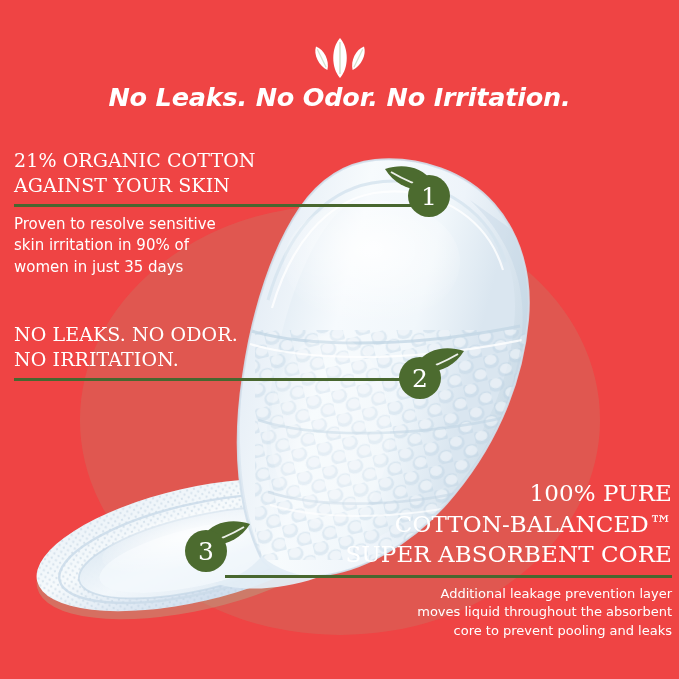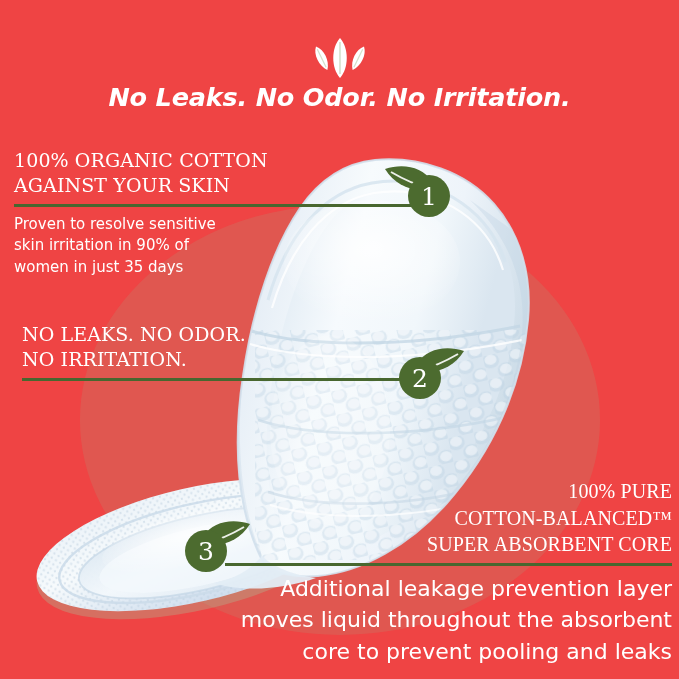--- a/index.html
+++ b/index.html
@@ -90,30 +90,30 @@
     white-space: pre-line;
   }
 
   
   #callout-1 { left: 14px; top: 148px; width: 398px; }
   #callout-1 .callout-heading { font-size: 19px; }
   #callout-1 .callout-rule { width: 398px; }
   #callout-1 .callout-body { width: 280px; }
 
   
-  #callout-2 { left: 22px; top: 322px; width: 410px; }
+  #callout-2 { left: 14px; top: 322px; width: 410px; }
   #callout-2 .callout-heading { font-size: 19px; }
   #callout-2 .callout-rule { width: 410px; }
   #callout-2 .callout-body { width: 300px; }
 
   
   #callout-3 { left: 225px; top: 478px; width: 447px; text-align: right; }
-  #callout-3 .callout-heading { font-size: 20px; font-family: Liberation Serif, serif; }
+  #callout-3 .callout-heading { font-size: 23px; }
   #callout-3 .callout-rule { width: 447px; }
-  #callout-3 .callout-body { font-size: 22px; }
+  #callout-3 .callout-body { font-size: 13px; }
 
   
   .badge {
     position: absolute;
     width: 74px;
     height: 58px;
   }
   .badge svg { display: block; overflow: visible; }
 
   #badge-1 { left: 383px; top: 163px; }
@@ -252,21 +252,21 @@
                C320 179, 345 163, 375 160 C420 156, 466 172, 494 204
                C521 235, 532 276, 528 320 C522 388, 492 452, 447 503
                C410 545, 362 572, 318 576 C292 578, 273 574, 262 560 Z" fill="none" stroke="#d2e0ec" stroke-width="2" opacity="0.9"></path>
     </g>
 
     <path d="M262 556 C248 572, 232 580, 214 583 C240 592, 282 590, 316 578
              C300 576, 276 570, 262 556 Z" fill="#e3edf5" opacity="0.95"></path>
   </svg>
 
   <div class="callout" id="callout-1">
-    <div class="callout-heading">100% ORGANIC COTTON
+    <div class="callout-heading">21% ORGANIC COTTON
 AGAINST YOUR SKIN</div>
     <div class="callout-rule" style="background: rgb(72, 103, 47);"></div>
     <div class="callout-body">Proven to resolve sensitive
 skin irritation in 90% of
 women in just 35 days</div>
   </div>
 
   <div class="callout" id="callout-2">
     <div class="callout-heading">NO LEAKS. NO ODOR.
 NO IRRITATION.</div>

